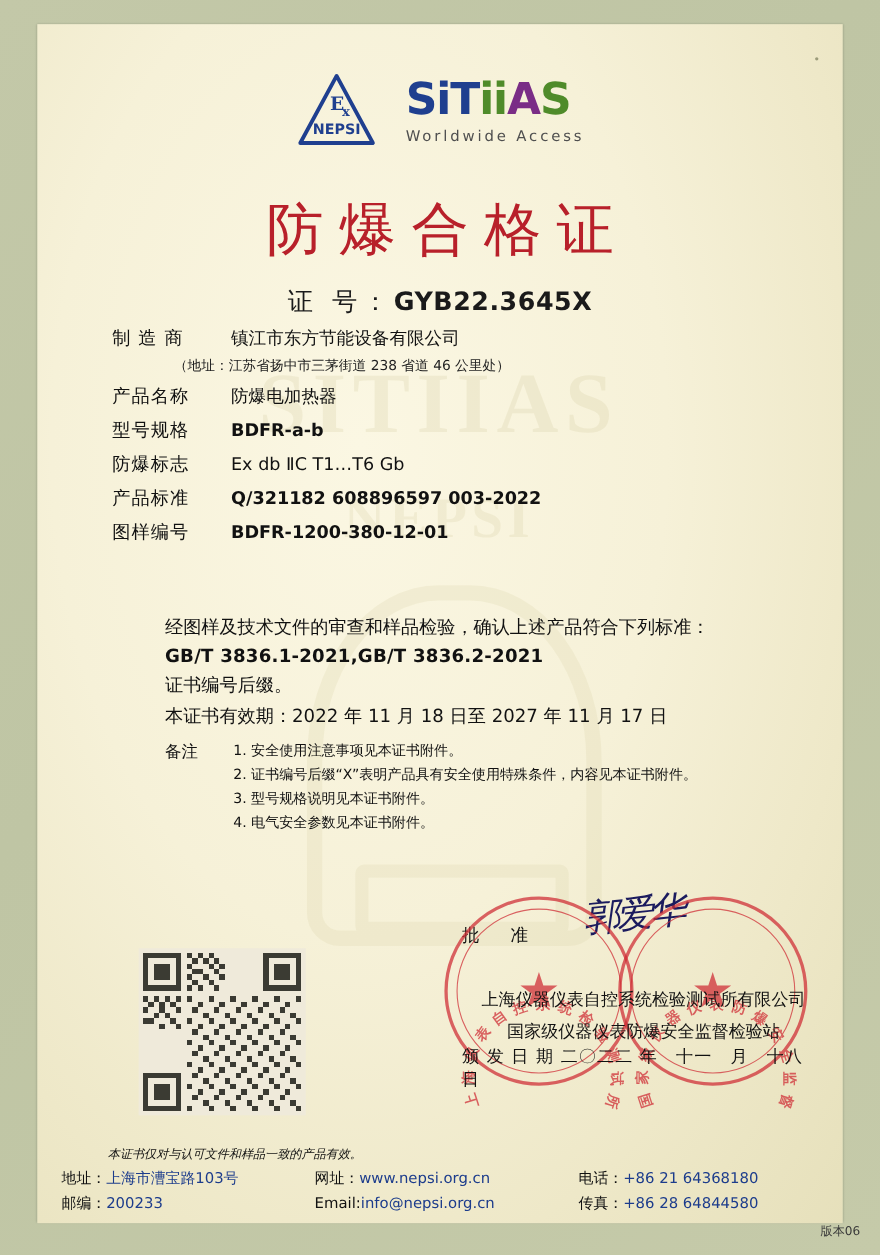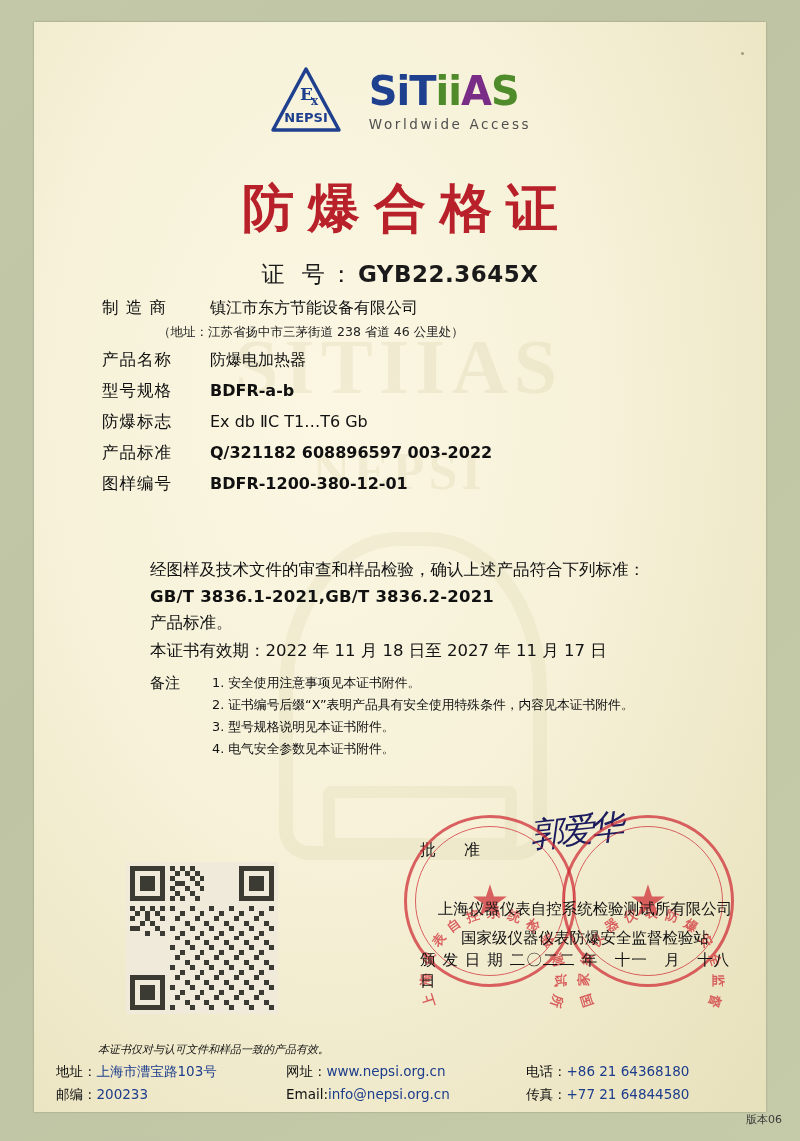--- a/index.html
+++ b/index.html
@@ -123,21 +123,21 @@
   }
 
   
   .title {
     position: absolute;
     left: 0;
     top: 152px;
     width: 732px;
     text-align: center;
     font-family: "DejaVu Serif", serif;
-    font-weight: bold;
+    font-weight: normal;
     font-size: 52px;
     letter-spacing: 14px;
     color: #b8202a;
     text-indent: 14px;
   }
   .cert-no {
     position: absolute;
     left: 0;
     top: 237px;
     width: 732px;
@@ -443,21 +443,21 @@
 
       <div class="row">
         <span class="label">图样编号</span>
         <span class="value bold">BDFR-1200-380-12-01</span>
       </div>
     </div>
 
     <div class="para">
       <div>经图样及技术文件的审查和样品检验，确认上述产品符合下列标准：</div>
       <div class="l2">GB/T 3836.1-2021,GB/T 3836.2-2021</div>
-      <div>产品标准。</div>
+      <div>证书编号后缀。</div>
     </div>
 
     <div class="validity">本证书有效期：2022 年 11 月 18 日至 2027 年 11 月 17 日</div>
 
     <div class="remark-label">备注</div>
     <div class="remarks">
       <div>1. 安全使用注意事项见本证书附件。</div>
       <div>2. 证书编号后缀“X”表明产品具有安全使用特殊条件，内容见本证书附件。</div>
       <div>3. 型号规格说明见本证书附件。</div>
       <div>4. 电气安全参数见本证书附件。</div>
@@ -690,18 +690,18 @@
     <div class="col c1">
       <div><span class="k">地址：</span><span>上海市漕宝路103号</span></div>
       <div><span class="k">邮编：</span><span>200233</span></div>
     </div>
     <div class="col c2">
       <div><span class="k">网址：</span><span class="link">www.nepsi.org.cn</span></div>
       <div><span class="k">Email:</span><span class="link">info@nepsi.org.cn</span></div>
     </div>
     <div class="col c3">
       <div><span class="k">电话：</span><span>+86 21 64368180</span></div>
-      <div><span class="k">传真：</span><span>+77 21 64844580</span></div>
+      <div><span class="k">传真：</span><span>+86 28 64844580</span></div>
     </div>
   </div>
 
   <div class="version">版本06</div>
 </div>
 
 </body></html>

